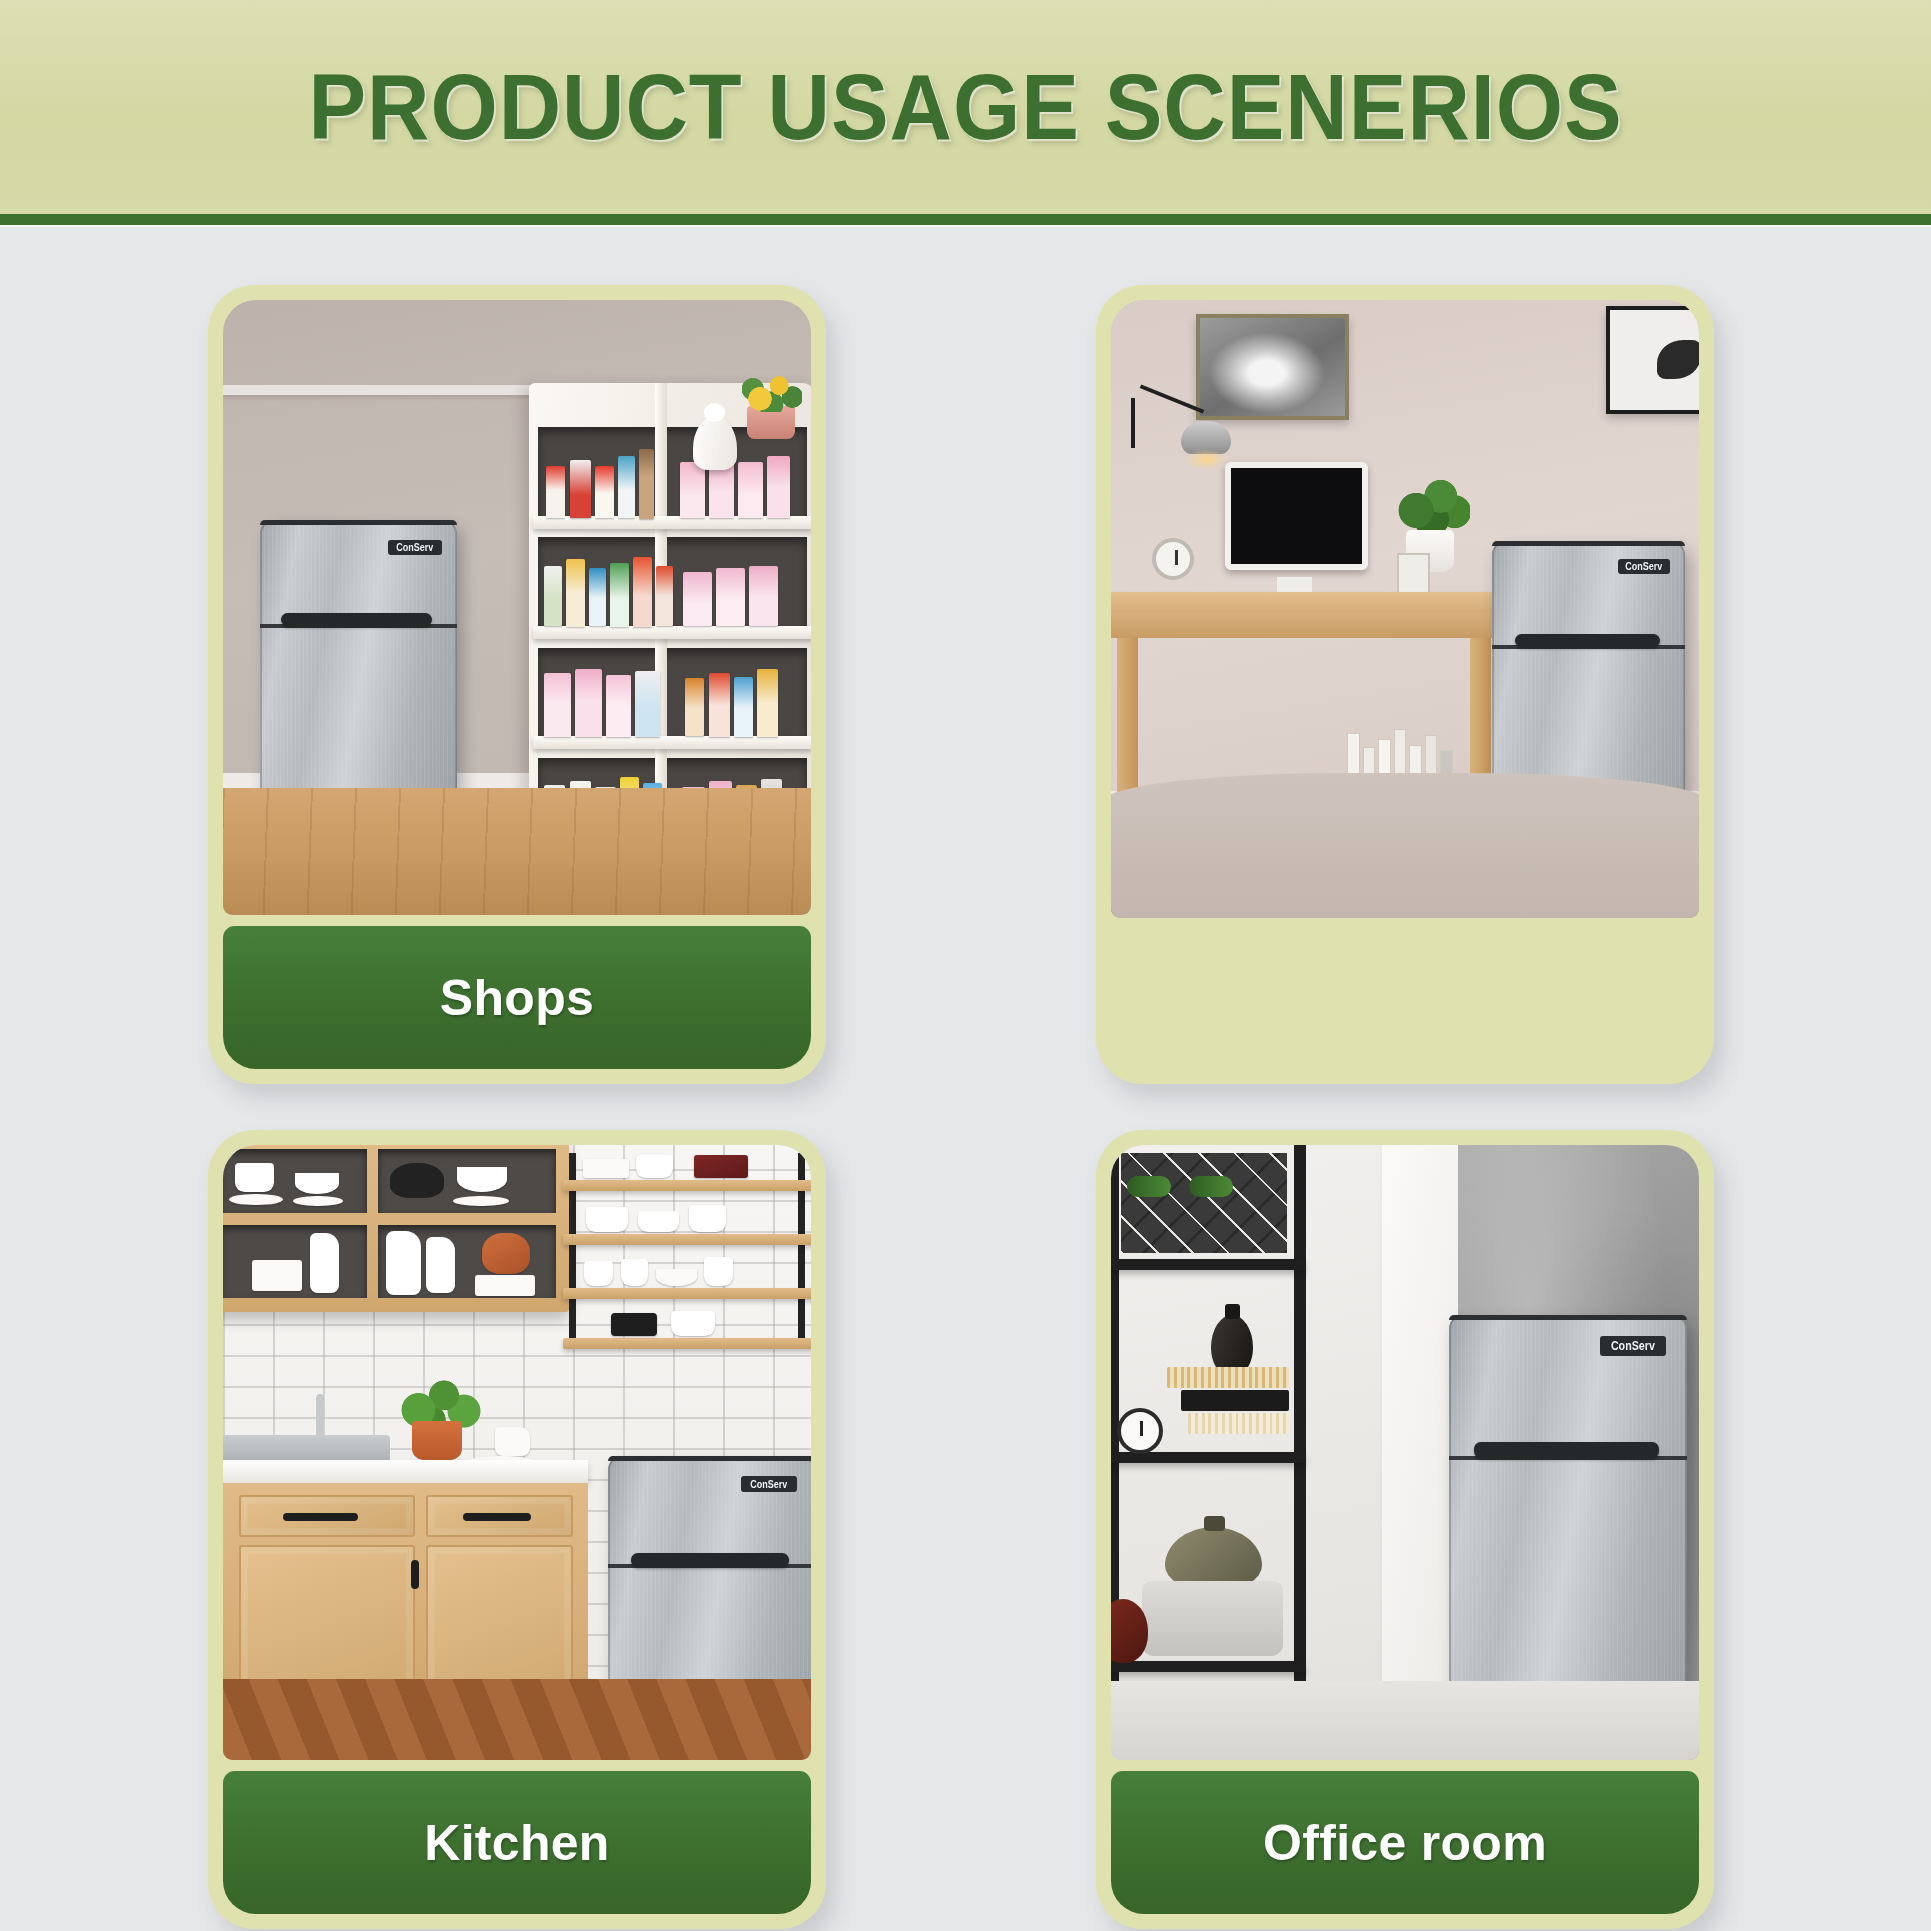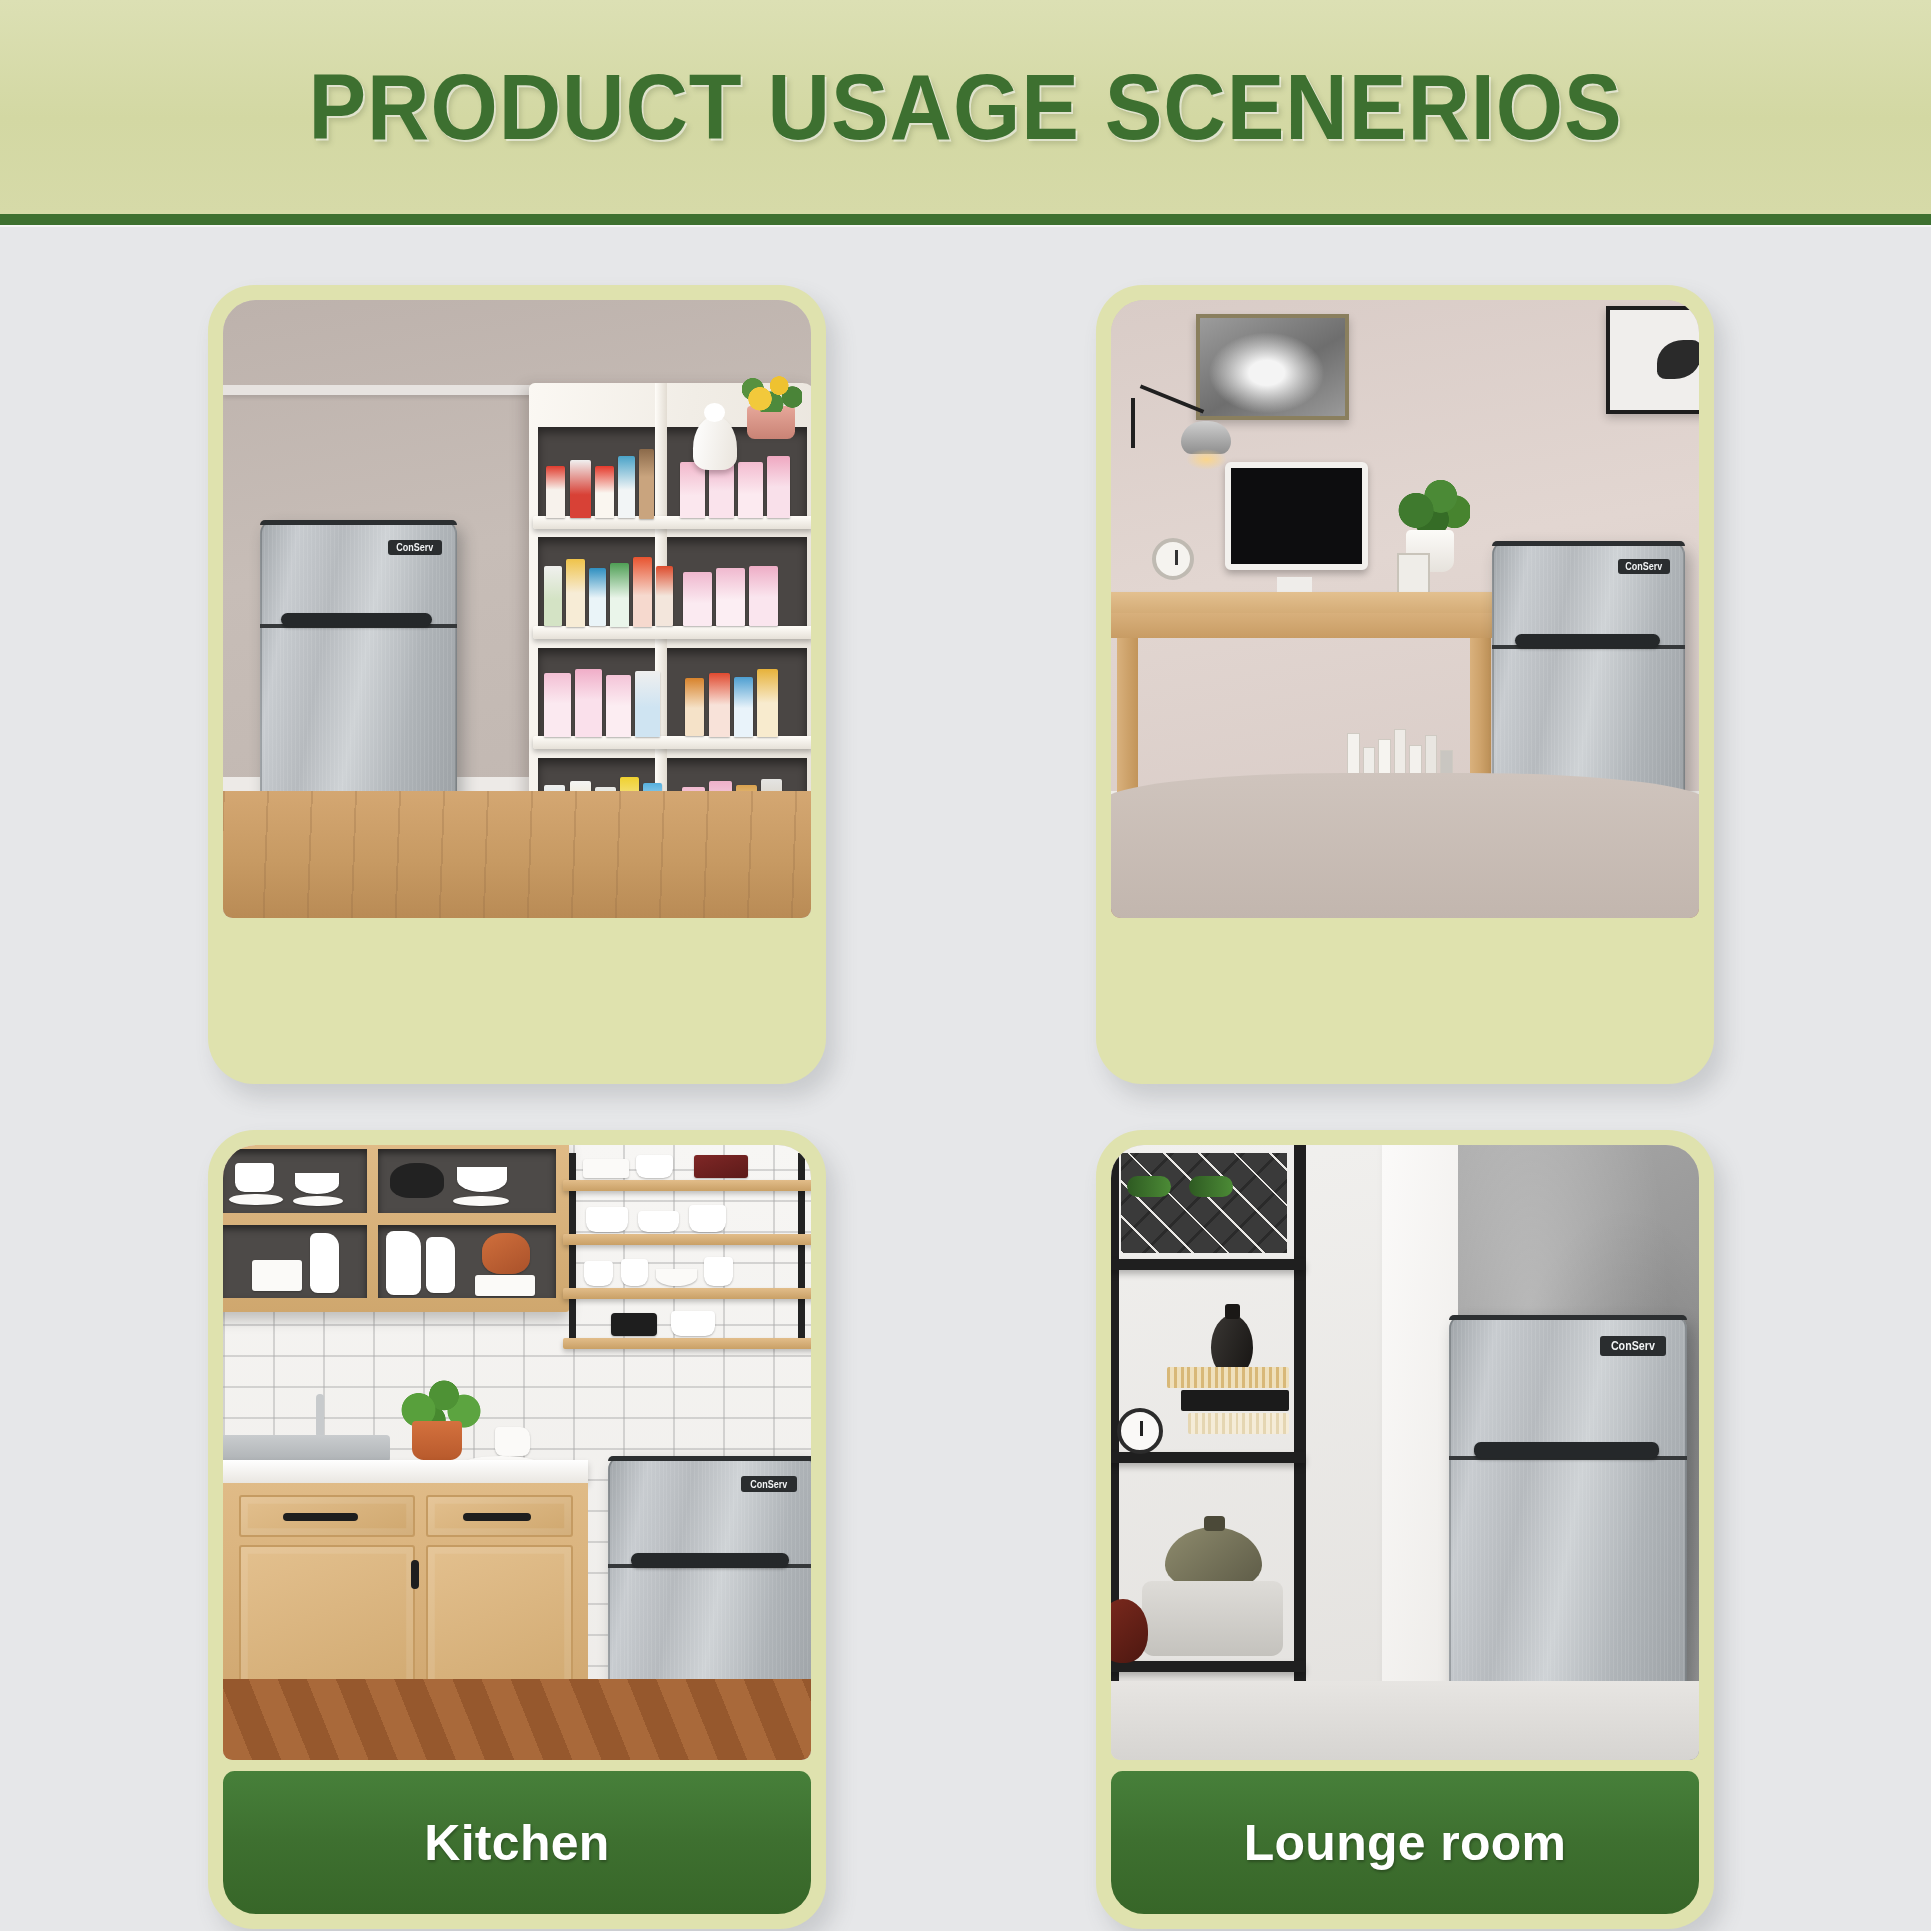--- a/index.html
+++ b/index.html
@@ -387,20 +387,23 @@
         <div class="prod" style="left:232px; top:396px; width:21px; height:68px; background:linear-gradient(180deg,#E4E4E2,#D2C7B5 55%);"></div>
 
         <div class="vase-top"></div>
         <div class="plant-pot"></div>
         <div class="plant-leaf"></div>
       </div>
 
       <div class="floor shop-floor"></div>
     </div>
 
+    <div class="label-band">
+      <span class="label-text">Shops</span>
+    </div>
   </div>
 
   <div class="card c2">
     <div class="photo">
       <div class="wall office-wall"></div>
       <div class="baseboard"></div>
 
       <div class="art-frame a1"></div>
       <div class="art-frame a2"></div>
 
@@ -572,18 +575,18 @@
         <div class="handle" style="left:25px; width:185px; top:127px; height:15.4px;"></div>
         <div class="badge" style="right:21px; top:21px; width:66px; height:19.3px;">
           <span style="font-size:12.6px;">ConServ</span>
         </div>
       </div>
 
       <div class="floor l-floor"></div>
     </div>
 
     <div class="label-band">
-      <span class="label-text">Lounge room</span>
+      <span class="label-text">Office room</span>
     </div>
   </div>
 
 </div>
 
 
 </body></html>

